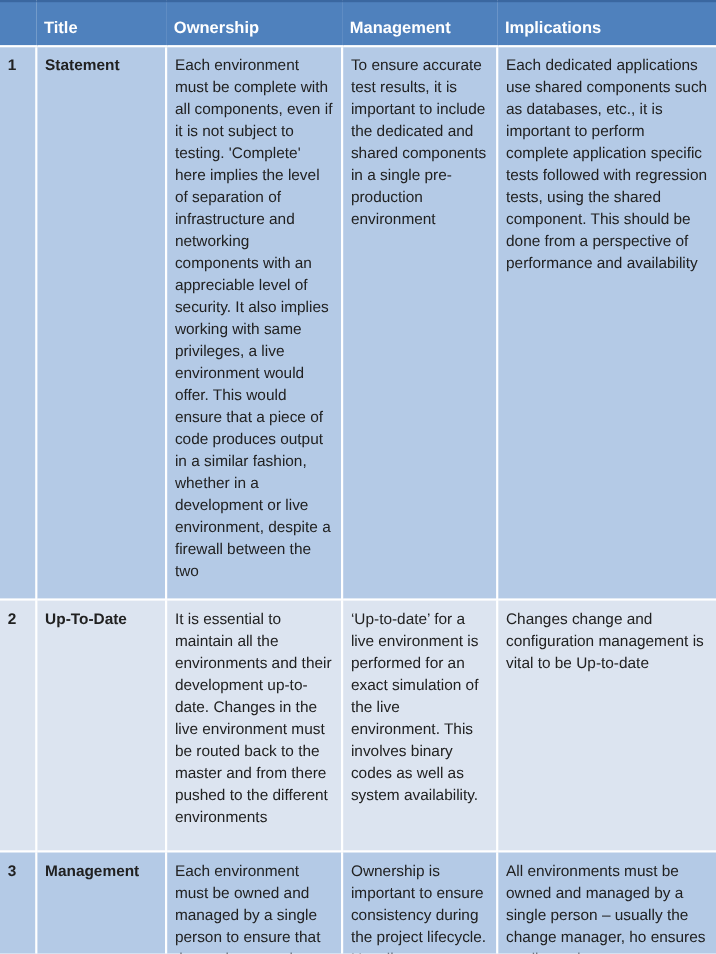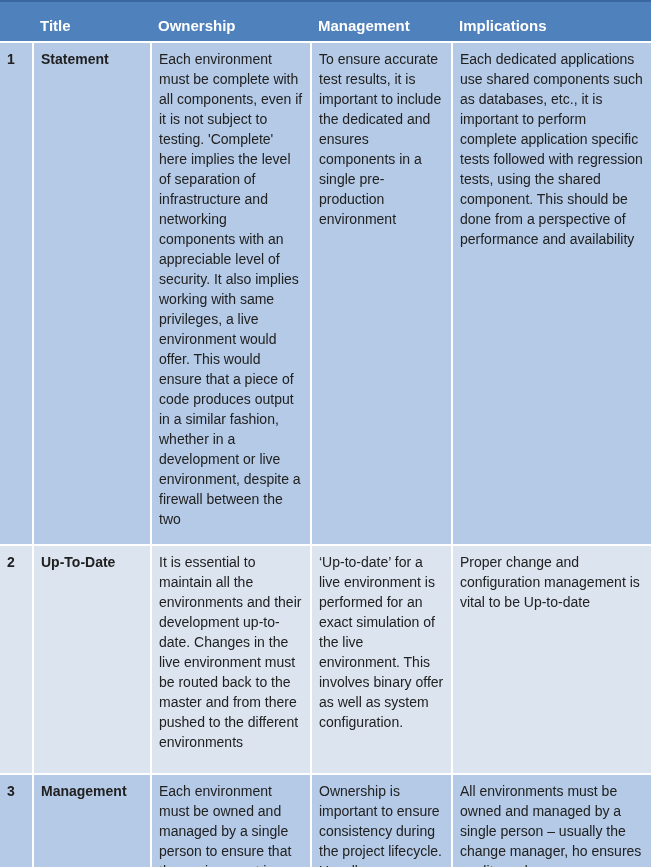--- a/index.html
+++ b/index.html
@@ -72,29 +72,29 @@
         <th>Ownership</th>
         <th>Management</th>
         <th>Implications</th>
       </tr>
     </thead>
     <tbody>
       <tr class="band-dark">
         <td class="num-cell" style="height:489px;">1</td>
         <td class="title-cell">Statement</td>
         <td class="statement-cell">Each environment must be complete with all components, even if it is not subject to testing. 'Complete' here implies the level of separation of infrastructure and networking components with an appreciable level of security. It also implies working with same privileges, a live environment would offer. This would ensure that a piece of code produces output in a similar fashion, whether in a development or live environment, despite a firewall between the two</td>
-        <td class="motivation-cell">To ensure accurate test results, it is important to include the dedicated and ensures components in a single pre-production environment</td>
+        <td class="motivation-cell">To ensure accurate test results, it is important to include the dedicated and shared components in a single pre-production environment</td>
         <td class="implications-cell">Each dedicated applications use shared components such as databases, etc., it is important to perform complete application specific tests followed with regression tests, using the shared component. This should be done from a perspective of performance and availability</td>
       </tr>
       <tr class="band-light">
         <td class="num-cell" style="height:215px;">2</td>
         <td class="title-cell">Up-To-Date</td>
         <td class="statement-cell">It is essential to maintain all the environments and their development  up-to-date. Changes in the live environment must be routed back to the master and from there pushed to the different environments</td>
-        <td class="motivation-cell">‘Up-to-date’ for a live environment is performed for an exact simulation of the live environment. This involves binary offer as well as system configuration.</td>
-        <td class="implications-cell">Proper change and configuration management is vital to be Up-to-date</td>
+        <td class="motivation-cell">‘Up-to-date’ for a live environment is performed for an exact simulation of the live environment. This involves binary codes as well as system availability.</td>
+        <td class="implications-cell">Changes change and configuration management is vital to be Up-to-date</td>
       </tr>
       <tr class="band-dark">
         <td class="num-cell" style="height:120px;">3</td>
         <td class="title-cell">Management</td>
         <td class="statement-cell">Each environment must be owned and managed by a single person to ensure that the environment is</td>
         <td class="motivation-cell">Ownership is important to ensure consistency during the project lifecycle. Usually</td>
         <td class="implications-cell">All environments must be owned and managed by a single person – usually the change manager, ho ensures quality and</td>
       </tr>
     </tbody>
   </table>

